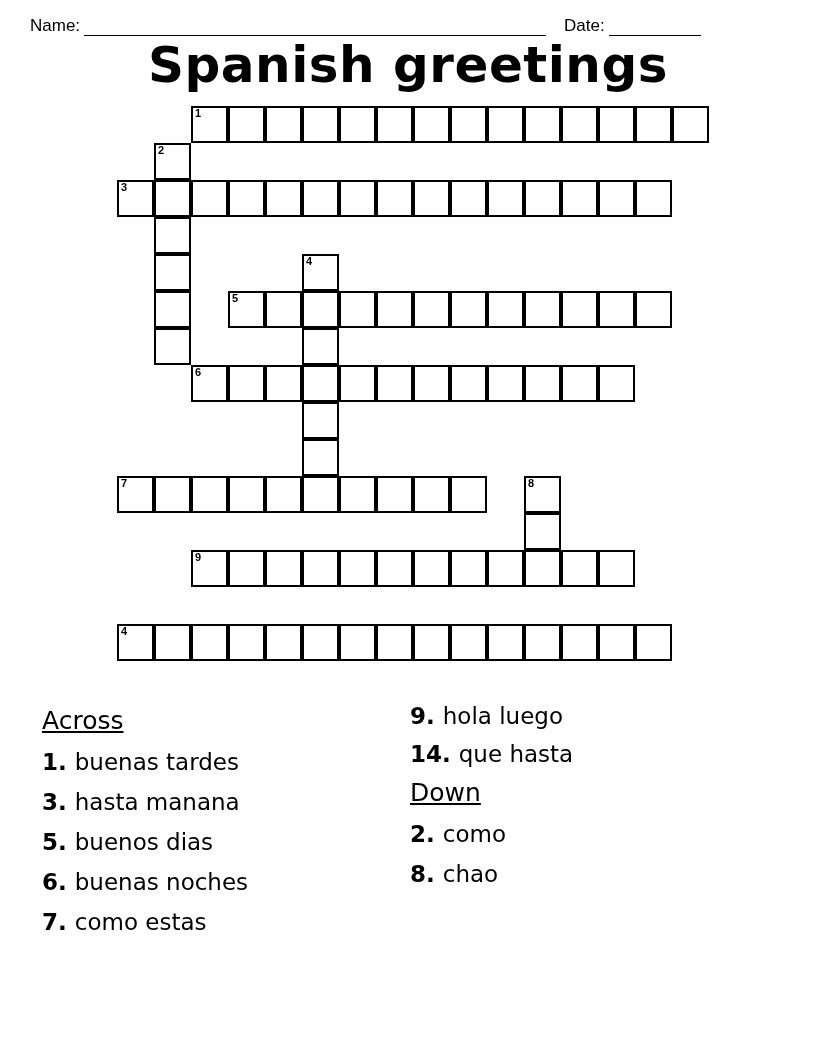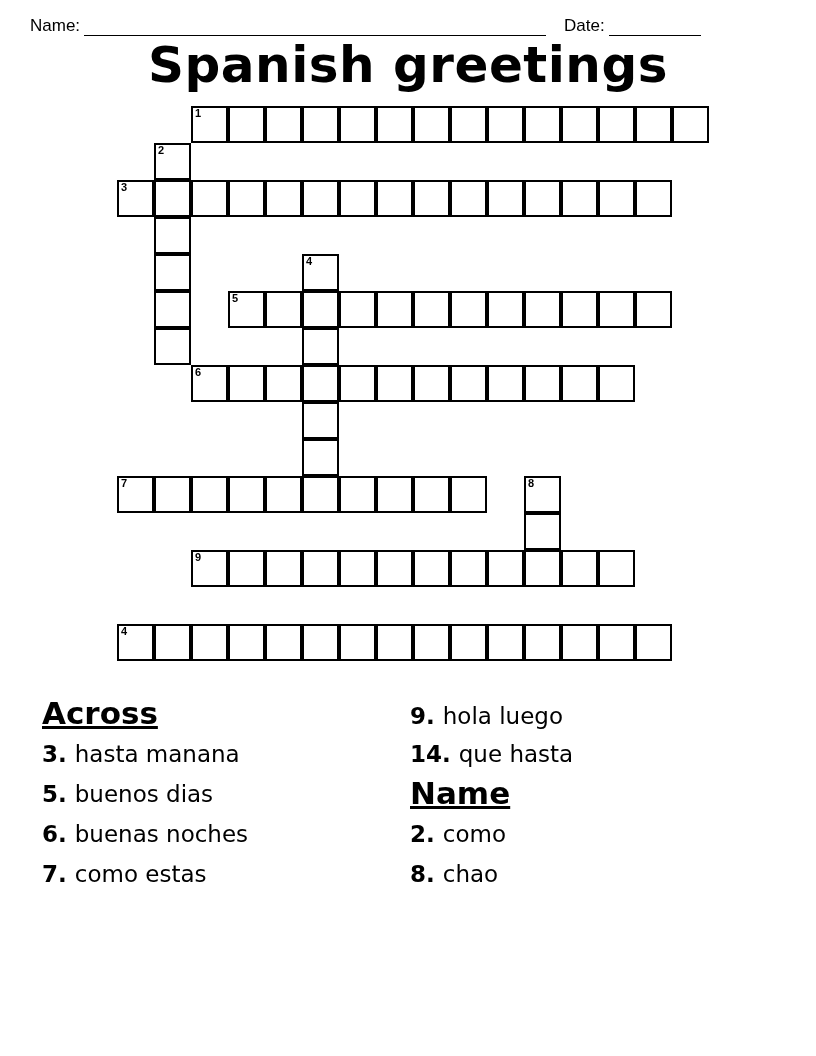--- a/index.html
+++ b/index.html
@@ -92,24 +92,24 @@
     font-family: "DejaVu Sans", sans-serif;
   }
   .col {
     position: absolute;
     top: 0;
     width: 360px;
   }
   .col-left { left: 0; }
   .col-right { left: 368px; }
   .clue-head {
-    font-size: 31px;
-    font-weight: bold;
+    font-size: 25px;
+    font-weight: normal;
     text-decoration: underline;
-    margin: 0 0 6px 0;
+    margin: 8px 0 6px 0;
     line-height: 30px;
   }
   .clue {
     font-size: 23px;
     line-height: 40px;
     font-weight: bold;
     white-space: nowrap;
   }
   .clue .ctext {
     font-weight: normal;
@@ -250,20 +250,24 @@
       <div class="cell" style="left: 524px; top: 518px;"></div>
       <div class="cell" style="left: 561px; top: 518px;"></div>
       <div class="cell" style="left: 598px; top: 518px;"></div>
       <div class="cell" style="left: 635px; top: 518px;"></div>
     </div>
 
   <div class="clues">
     <div class="col col-left">
       <div class="clue-head">Across</div>
       <div class="clue">
+        <span>1.</span>
+        <span class="ctext">buenas tardes</span>
+      </div>
+      <div class="clue">
         <span>3.</span>
         <span class="ctext">hasta manana</span>
       </div>
       <div class="clue">
         <span>5.</span>
         <span class="ctext">buenos dias</span>
       </div>
       <div class="clue">
         <span>6.</span>
         <span class="ctext">buenas noches</span>
@@ -276,21 +280,21 @@
 
     <div class="col col-right">
       <div class="clue" style="line-height:36px">
         <span>9.</span>
         <span class="ctext">hola luego</span>
       </div>
       <div class="clue">
         <span>14.</span>
         <span class="ctext">que hasta</span>
       </div>
-      <div class="clue-head" style="margin-top:4px">Name</div>
+      <div class="clue-head" style="margin-top:4px">Down</div>
       <div class="clue">
         <span>2.</span>
         <span class="ctext">como</span>
       </div>
       <div class="clue">
         <span>8.</span>
         <span class="ctext">chao</span>
       </div>
     </div>
   </div>

